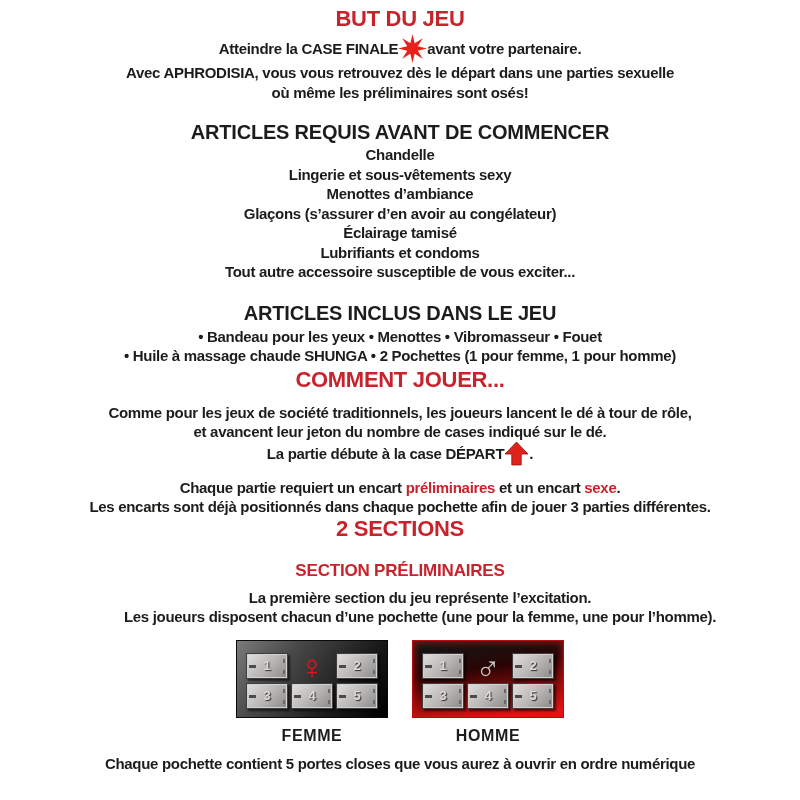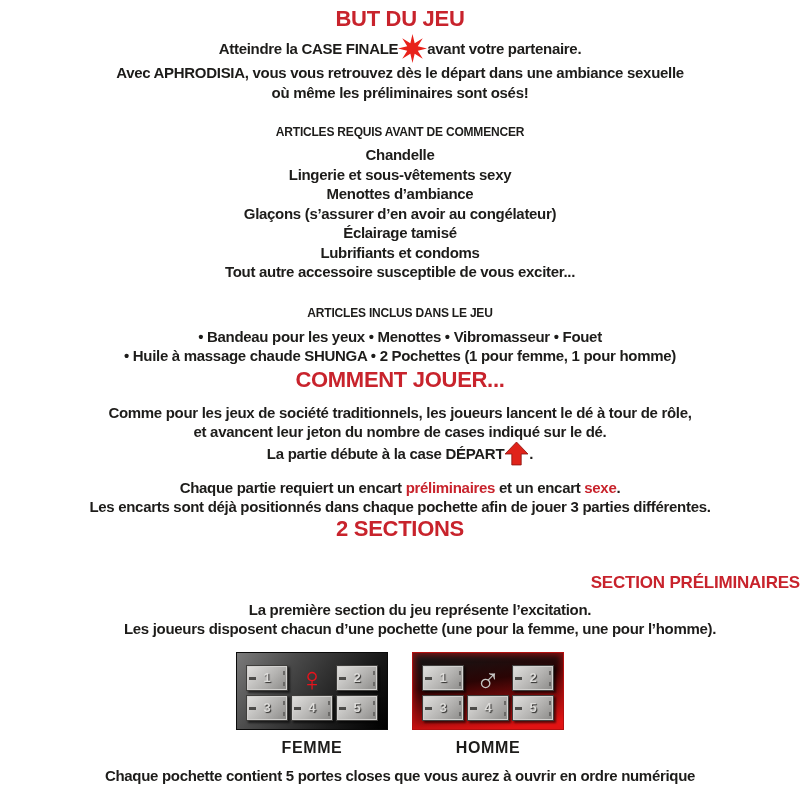--- a/index.html
+++ b/index.html
@@ -7,21 +7,21 @@
     width:800px;height:800px;overflow:hidden;
     font-family:"Liberation Sans",sans-serif;
     font-weight:bold;color:#1d1c1a;
     -webkit-font-smoothing:antialiased;
   }
   .page{width:800px;height:800px;box-sizing:border-box;padding-top:7px;text-align:center;}
 
   .red{color:#c8232c;}
   .h-red-lg{color:#c8232c;font-size:22px;line-height:24px;letter-spacing:-0.3px;margin:0;}
   .h-red-md{color:#c8232c;font-size:17px;line-height:19px;letter-spacing:-0.2px;margin:0;}
-  .h-black{font-size:12px;line-height:19px;letter-spacing:-0.2px;margin:0;}
+  .h-black{font-size:20px;line-height:19px;letter-spacing:-0.2px;margin:0;}
   .body-line{font-size:15px;line-height:19.5px;letter-spacing:-0.3px;}
   .mixed span{white-space:pre-wrap;}
 
   .inline-row{display:inline-flex;align-items:center;vertical-align:middle;}
 
   
   .star-icon svg{display:block;}
   .arrow-icon svg{display:block;}
 
   
@@ -57,21 +57,21 @@
   .pochette-label{font-size:16px;letter-spacing:0.6px;}
 
   
   .mt-req{margin-top:21px;}
   .mt-list{margin-top:3px;}
   .mt-incl{margin-top:22px;}
   .mt-cj{margin-top:2px;}
   .mt-para{margin-top:11px;}
   .mt-para2{margin-top:12px;}
   .mt-2sec{}
-  .mt-secp{margin-top:32px;text-align:right;}
+  .mt-secp{margin-top:20px;}
   .mt-secbody{margin-top:8px;margin-left:40px;}
   .mt-foot{margin-top:9px;}
 </style>
 </head>
 <body>
 
 <div class="page">
 
   <h1 class="h-red-lg">BUT DU JEU</h1>
 
@@ -79,21 +79,21 @@
     <span class="inline-row">
       <span>Atteindre la CASE FINALE</span>
       <span class="star-icon">
         <svg width="29" height="29" viewBox="0 0 28 28">
           <polygon fill="#e8211a" points="14,0 16.1,8.9 23.9,4.1 19.1,11.9 28,14 19.1,16.1 23.9,23.9 16.1,19.1 14,28 11.9,19.1 4.1,23.9 8.9,16.1 0,14 8.9,11.9 4.1,4.1 11.9,8.9"></polygon>
         </svg>
       </span>
       <span>avant votre partenaire.</span>
     </span>
   </div>
-  <div class="body-line">Avec APHRODISIA, vous vous retrouvez dès le départ dans une ambiance sexuelle</div>
+  <div class="body-line">Avec APHRODISIA, vous vous retrouvez dès le départ dans une parties sexuelle</div>
   <div class="body-line">où même les préliminaires sont osés!</div>
 
   <h2 class="h-black mt-req">ARTICLES REQUIS AVANT DE COMMENCER</h2>
   <div class="mt-list">
     <div class="body-line">Chandelle</div>
     <div class="body-line">Lingerie et sous-vêtements sexy</div>
     <div class="body-line">Menottes d’ambiance</div>
     <div class="body-line">Glaçons (s’assurer d’en avoir au congélateur)</div>
     <div class="body-line">Éclairage tamisé</div>
     <div class="body-line">Lubrifiants et condoms</div>

